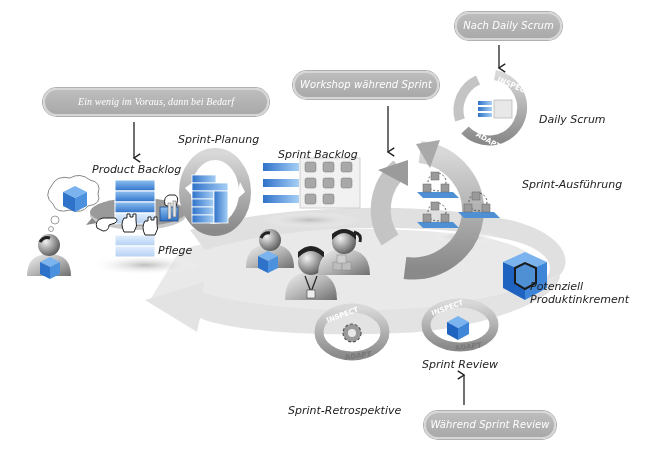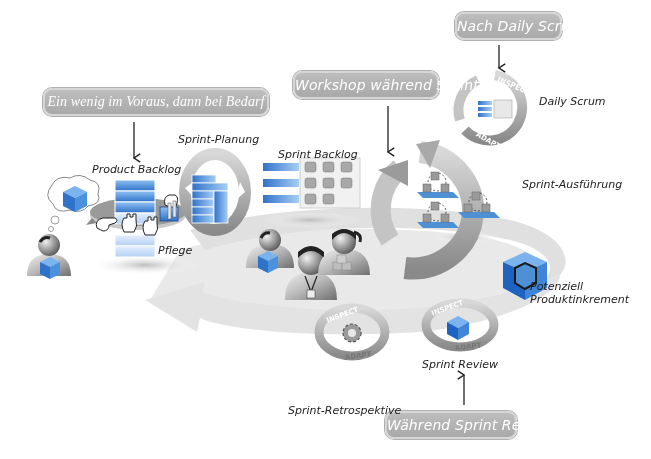--- a/index.html
+++ b/index.html
@@ -1,23 +1,23 @@
 <!DOCTYPE html>
 <html><head>
 <meta charset="utf-8">
 <style>
   html, body { margin: 0; padding: 0; background: #ffffff; }
   body { width: 651px; height: 459px; position: relative; overflow: hidden;
          font-family: "DejaVu Sans", sans-serif; }
   #stage { position: absolute; left: 0; top: 0; width: 651px; height: 459px; }
-  .callout { position: absolute; height: 24px; border-radius: 9px;
+  .callout { position: absolute; height: 24px; border-radius: 14px;
              background: linear-gradient(#bdbdbd, #a9a9a9);
              border: 2px solid #d6d6d6; box-shadow: 0 0 0 1px #b0b0b0;
              color: #ffffff; font-family: "DejaVu Sans", sans-serif;
-             font-size: 14px; line-height: 24px; text-align: center;
+             font-size: 10px; line-height: 24px; text-align: center;
              font-style: italic; letter-spacing: 0.1px; white-space: nowrap; }
   .label { position: absolute; color: #222; font-family: "DejaVu Sans", sans-serif;
            font-size: 11px; white-space: nowrap; font-style: italic; }
   .label.multi { line-height: 13px; text-align: left; }
 </style>
 </head>
 <body>
 
 <svg id="stage" viewBox="0 0 651 459" xmlns="http://www.w3.org/2000/svg">
   <defs>
@@ -232,26 +232,26 @@
 
   <line x1="134" y1="122" x2="134" y2="158" stroke="#222" stroke-width="1.3" marker-end="url(#arrowHead)"></line>
   <line x1="388" y1="106" x2="388" y2="152" stroke="#222" stroke-width="1.3" marker-end="url(#arrowHead)"></line>
   <line x1="499" y1="45" x2="499" y2="68" stroke="#222" stroke-width="1.3" marker-end="url(#arrowHead)"></line>
   <line x1="464" y1="405" x2="464" y2="375" stroke="#222" stroke-width="1.3" marker-end="url(#arrowHead)"></line>
 </svg>
 
 <div class="callout" style="left:43px; top:88px; width:222px;font-family:Liberation Serif, serif;">Ein wenig im Voraus, dann bei Bedarf</div>
 <div class="callout" style="left:293px; top:71px; width:142px;">Workshop während Sprint</div>
 <div class="callout" style="left:455px; top:12px; width:103px;">Nach Daily Scrum</div>
-<div class="callout" style="left:385px; top:411px; width:128px;">Während Sprint Review</div>
+<div class="callout" style="left:424px; top:411px; width:128px;">Während Sprint Review</div>
 
 <div class="label" style="left:92px; top:163px;">Product Backlog</div>
 <div class="label" style="left:178px; top:133px;">Sprint-Planung</div>
 <div class="label" style="left:278px; top:148px;">Sprint Backlog</div>
-<div class="label" style="left:539px; top:95px;">Daily Scrum</div>
+<div class="label" style="left:539px; top:113px;">Daily Scrum</div>
 <div class="label" style="left:522px; top:178px;">Sprint-Ausführung</div>
 <div class="label" style="left:158px; top:244px;">Pflege</div>
 <div class="label multi" style="left:530px; top:280px; width:120px;">
   <div>Potenziell</div>
   <div>Produktinkrement</div>
 </div>
 <div class="label" style="left:422px; top:358px;">Sprint Review</div>
 <div class="label" style="left:288px; top:375px;margin-top:29px;">Sprint-Retrospektive</div>
 
 </body></html>

